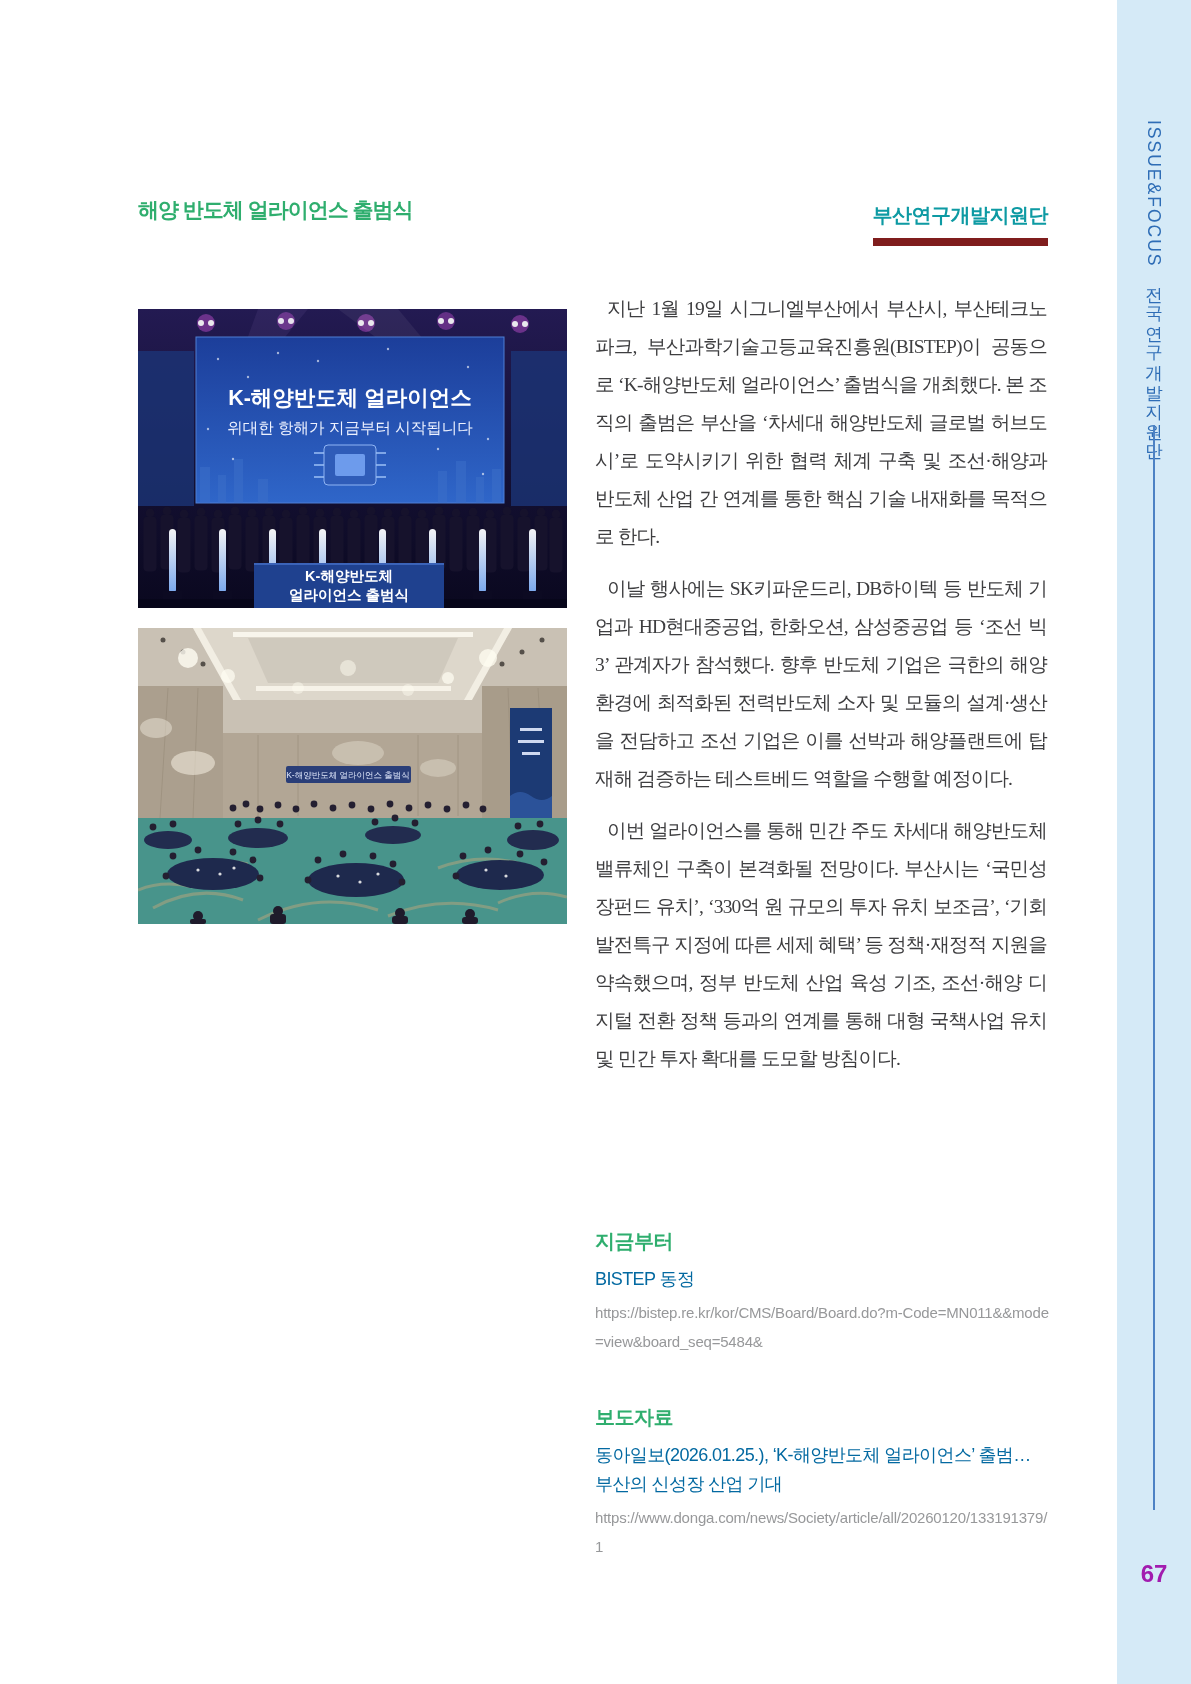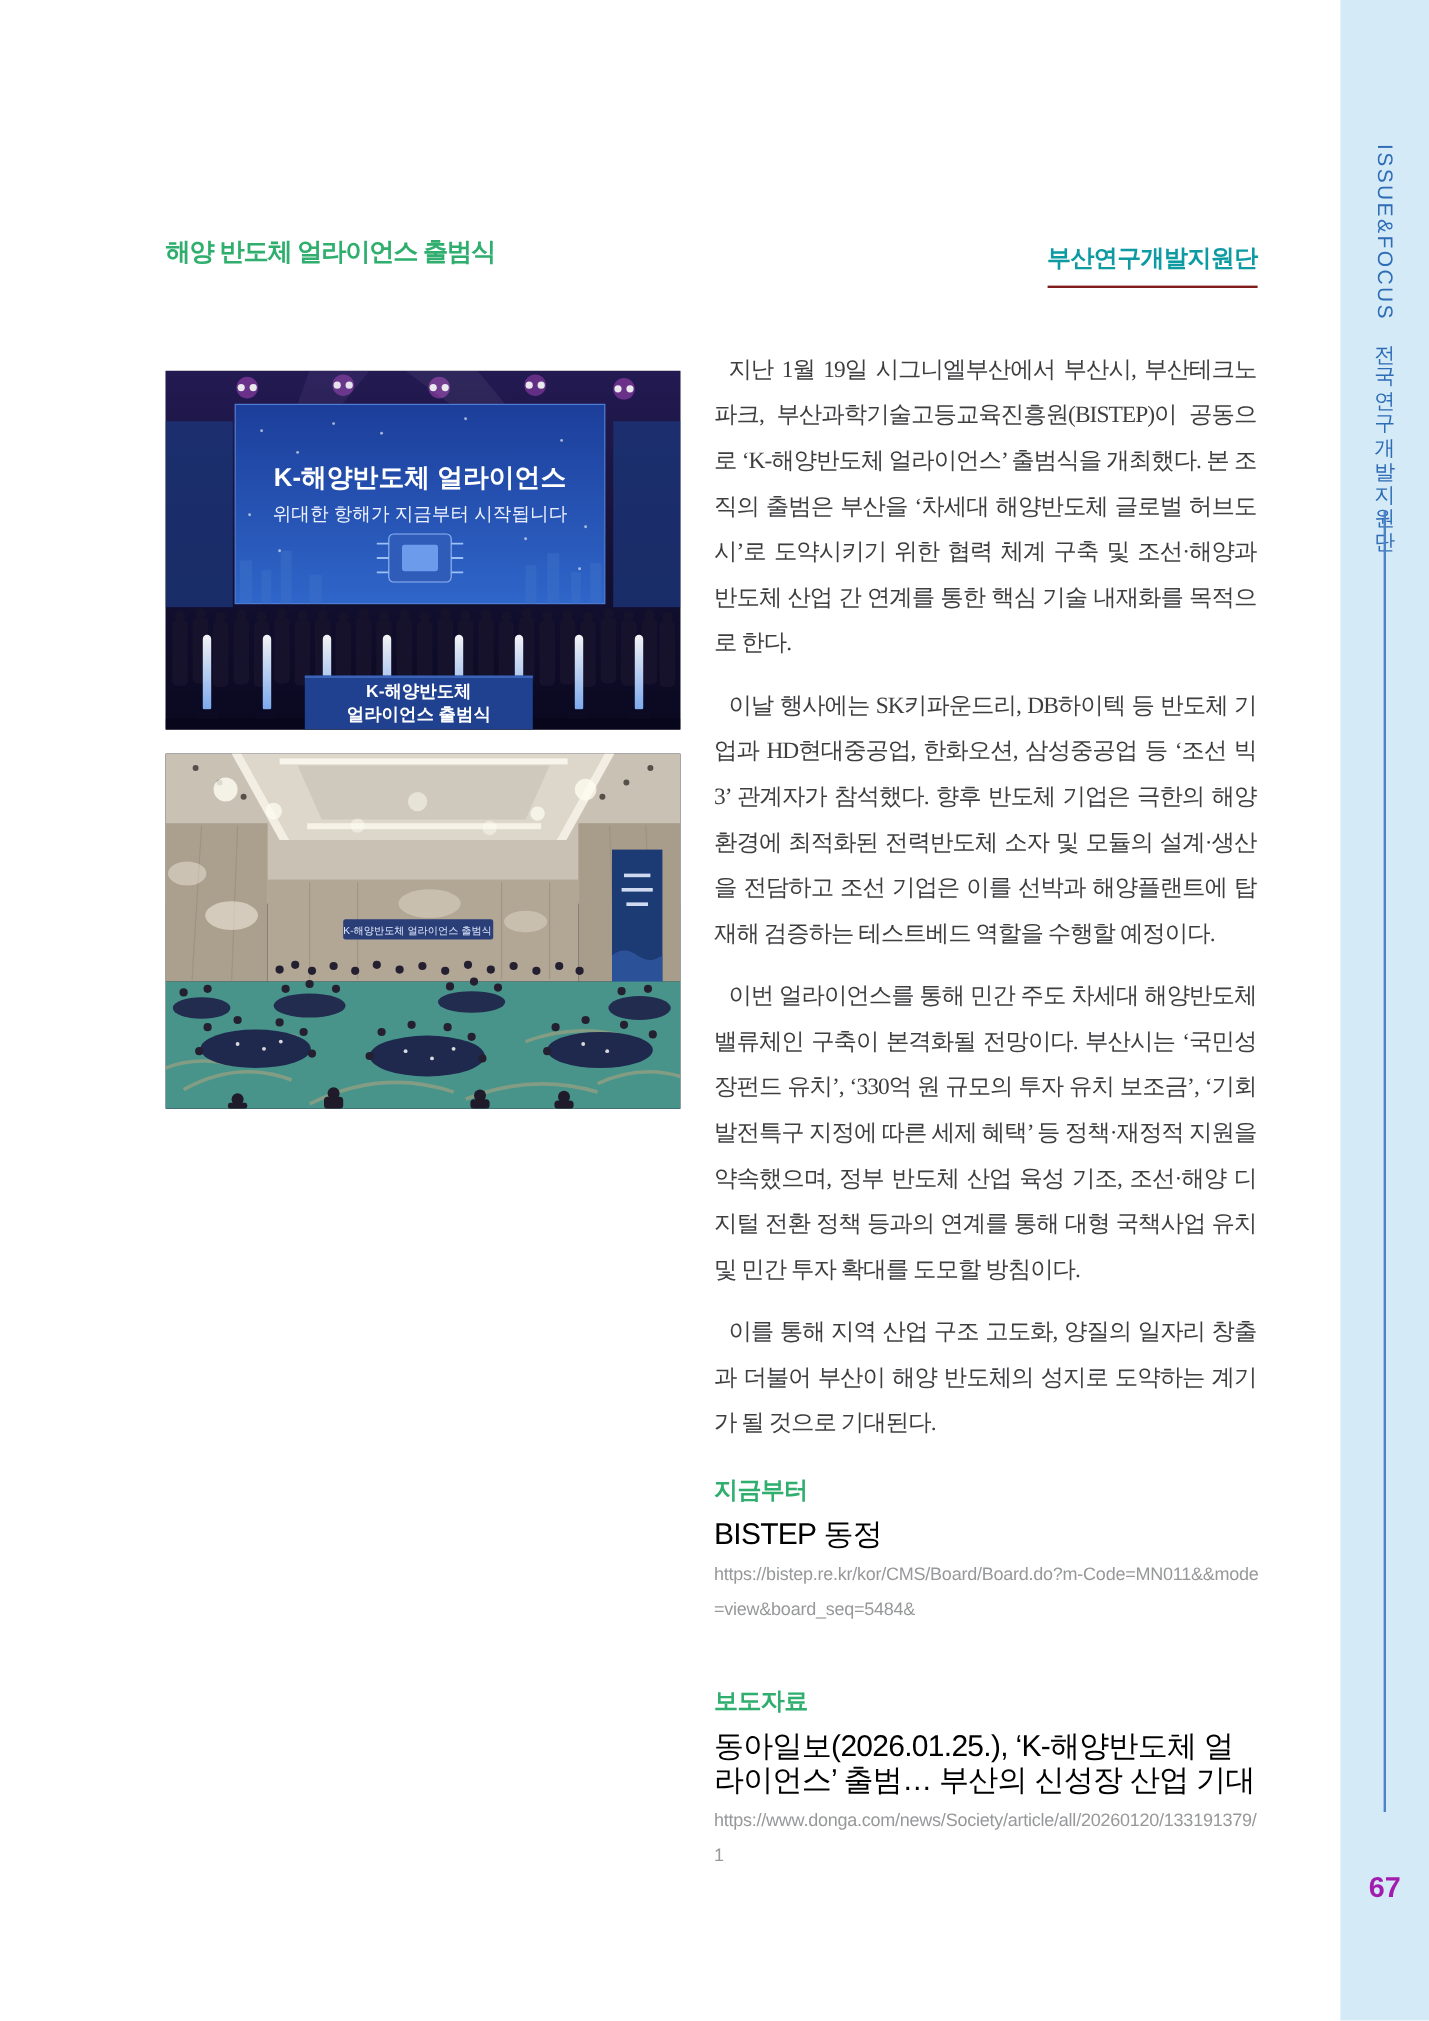--- a/index.html
+++ b/index.html
@@ -3,38 +3,38 @@
 <meta charset="utf-8">
 <style>
   html,body{margin:0;padding:0;background:#ffffff;}
   .page{position:relative;width:1191px;height:1684px;background:#ffffff;overflow:hidden;
         font-family:"Liberation Sans","DejaVu Sans",sans-serif;}
 
   
   .title{position:absolute;left:138px;top:196px;font-size:21px;font-weight:bold;
          color:#2fae6e;letter-spacing:-1px;}
   .org{position:absolute;right:143px;top:202px;font-size:20px;font-weight:bold;
-       color:#0d9aa3;letter-spacing:-0.5px;padding-bottom:9px;border-bottom:2px solid #7f1d1d;}
+       color:#0d9aa3;letter-spacing:-0.5px;padding-bottom:9px;border-bottom:8px solid #7f1d1d;}
 
   
   .photo{position:absolute;left:138px;width:429px;background:#10102a;}
   .photo svg{display:block;width:100%;height:100%;font-family:inherit;}
   .photo-stage{top:309px;height:299px;}
   .photo-ballroom{top:628px;height:296px;}
 
   
   .body-col{position:absolute;left:595px;top:290px;width:452px;font-family:Liberation Serif, serif;}
   .body-col p{margin:0 0 14px 0;font-size:19.5px;line-height:38px;color:#3e3e40;
               text-align:justify;text-indent:12px;letter-spacing:-0.8px;word-break:normal;}
 
   
   .refs{position:absolute;left:595px;top:1228px;width:455px;}
   .ref-block + .ref-block{margin-top:48px;}
   .ref-heading{margin:0 0 10px 0;font-size:20px;font-weight:bold;color:#2fae6e;letter-spacing:-0.5px;}
-  .ref-source{margin:0;font-size:25px;line-height:29px;color:#000000;letter-spacing:-0.6px;}
+  .ref-source{margin:0;font-size:18px;line-height:29px;color:#0369a1;letter-spacing:-0.6px;}
   .ref-url{margin:4px 0 0 0;font-size:15px;line-height:29px;color:#97989a;
            letter-spacing:-0.2px;word-break:break-all;}
 
   
   .sidebar{position:absolute;top:0;right:0;width:74px;height:1684px;background:#d5eaf7;}
   .sidebar-text{position:absolute;top:120px;left:50%;transform:translateX(-50%);
                 writing-mode:vertical-rl;text-orientation:mixed;font-size:17.5px;
                 color:#2e6db6;letter-spacing:2px;font-weight:500;white-space:nowrap;}
   .sidebar-line{position:absolute;top:425px;left:50%;transform:translateX(-50%);
                 width:2px;height:1085px;background:#4d82c4;}
@@ -327,21 +327,20 @@
             <rect x="324" y="289" width="16" height="7" rx="3"></rect>
         </g>
       </g>
     </svg>
   </div>
 
   <div class="body-col">
     <p>지난 1월 19일 시그니엘부산에서 부산시, 부산테크노파크, 부산과학기술고등교육진흥원(BISTEP)이 공동으로 ‘K-해양반도체 얼라이언스’ 출범식을 개최했다. 본 조직의 출범은 부산을 ‘차세대 해양반도체 글로벌 허브도시’로 도약시키기 위한 협력 체계 구축 및 조선·해양과 반도체 산업 간 연계를 통한 핵심 기술 내재화를 목적으로 한다.</p>
     <p>이날 행사에는 SK키파운드리, DB하이텍 등 반도체 기업과 HD현대중공업, 한화오션, 삼성중공업 등 ‘조선 빅3’ 관계자가 참석했다. 향후 반도체 기업은 극한의 해양 환경에 최적화된 전력반도체 소자 및 모듈의 설계·생산을 전담하고 조선 기업은 이를 선박과 해양플랜트에 탑재해 검증하는 테스트베드 역할을 수행할 예정이다.</p>
     <p>이번 얼라이언스를 통해 민간 주도 차세대 해양반도체 밸류체인 구축이 본격화될 전망이다. 부산시는 ‘국민성장펀드 유치’, ‘330억 원 규모의 투자 유치 보조금’, ‘기회발전특구 지정에 따른 세제 혜택’ 등 정책·재정적 지원을 약속했으며, 정부 반도체 산업 육성 기조, 조선·해양 디지털 전환 정책 등과의 연계를 통해 대형 국책사업 유치 및 민간 투자 확대를 도모할 방침이다.</p>
-    <p>이를 통해 지역 산업 구조 고도화, 양질의 일자리 창출과 더불어 부산이 해양 반도체의 성지로 도약하는 계기가 될 것으로 기대된다.</p>
   </div>
 
   <div class="refs">
     <div class="ref-block">
       <p class="ref-heading">지금부터</p>
       <p class="ref-source">BISTEP 동정</p>
       <p class="ref-url">https://bistep.re.kr/kor/CMS/Board/Board.do?m-Code=MN011&amp;&amp;mode=view&amp;board_seq=5484&amp;</p>
     </div>
     <div class="ref-block">
       <p class="ref-heading">보도자료</p>

